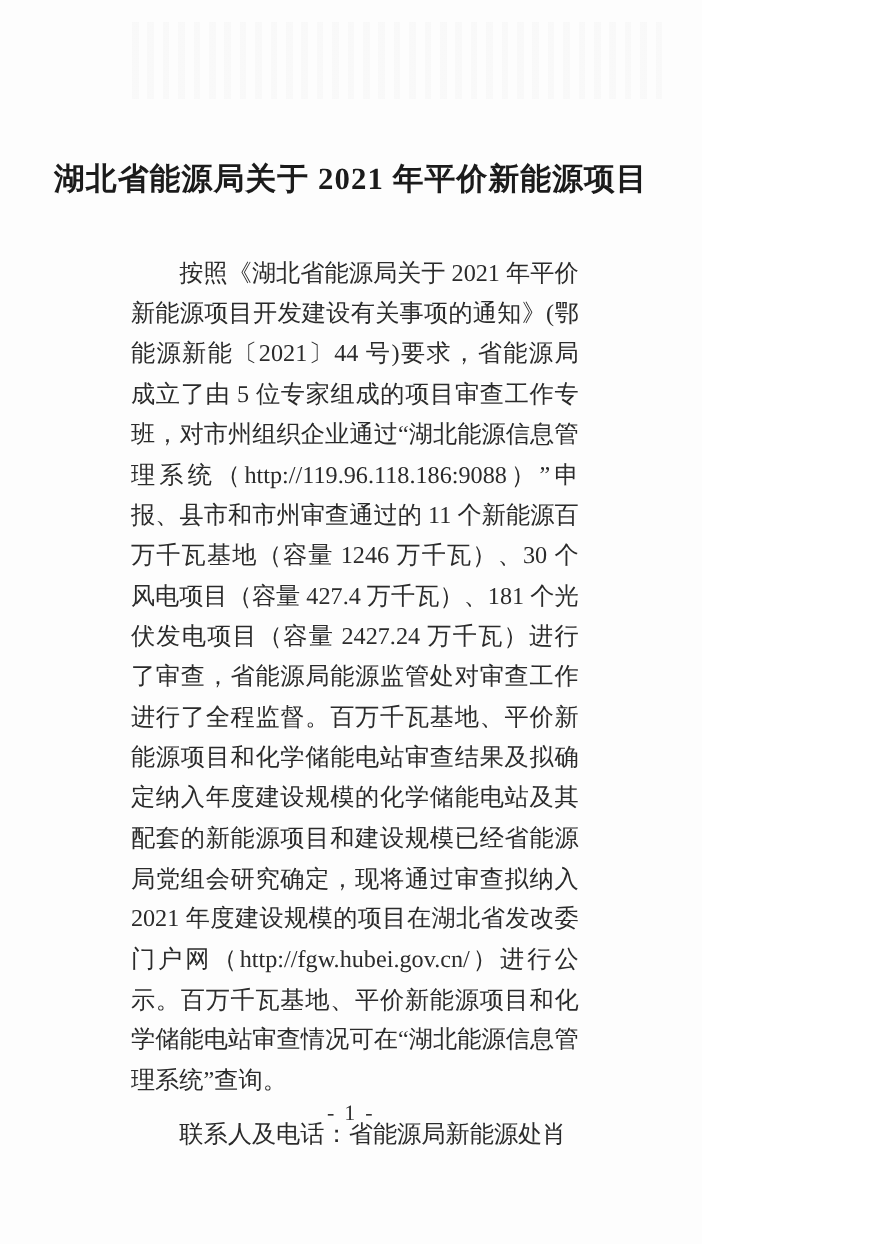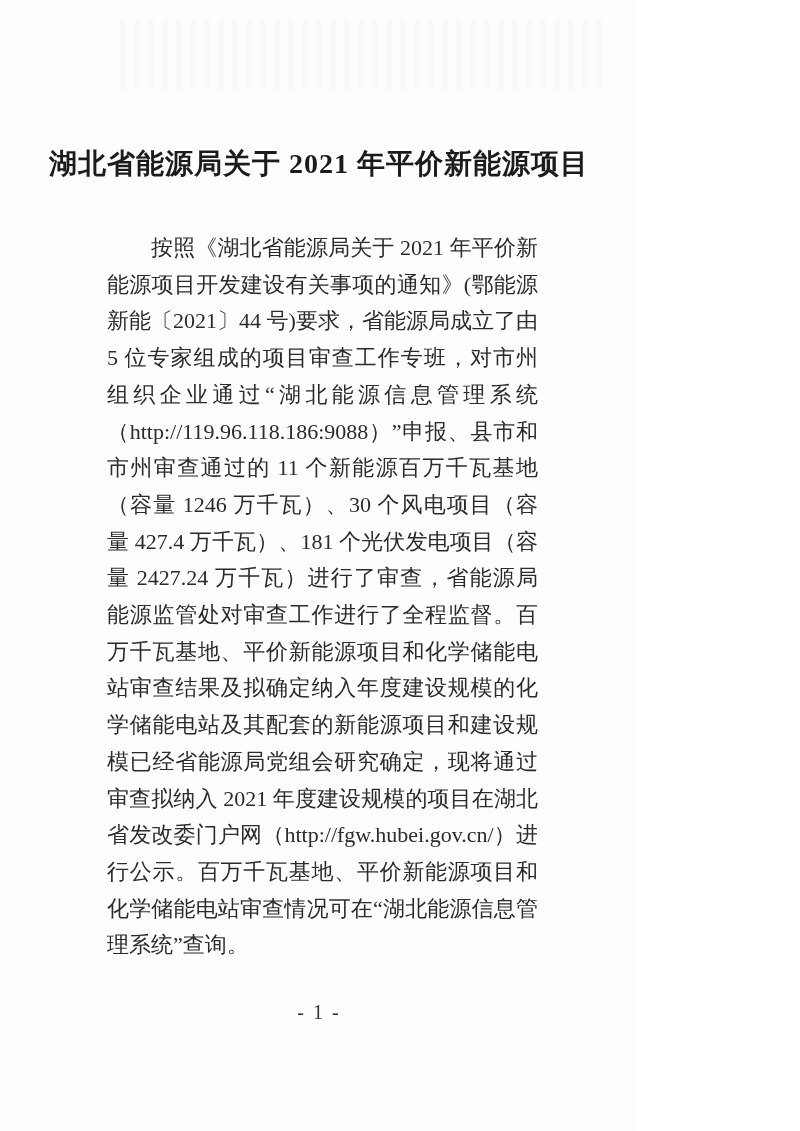--- a/index.html
+++ b/index.html
@@ -42,21 +42,21 @@
   }
   .title-line { display: block; }
   .doc-body {
     margin: 46px 100px 0 107px;
     font-size: 22px;
     line-height: 36.7px;
     text-align: justify;
     text-justify: inter-ideograph;
     color: #2b2b2b;
   }
-  .para { margin: 0; padding: 0; }
+  .para { margin: 12px; padding: 0; }
   .para.indent { text-indent: 44px; }
   .para.contact2 { margin-left: 198px; }
   .page-number {
     position: absolute;
     left: 0; right: 0;
     top: 1001px;
     text-align: center;
     font-size: 20px;
     letter-spacing: 2px;
     color: #333333;
@@ -68,17 +68,18 @@
 <div class="page">
 
   <div class="scan-ghost"></div>
 
   <h1 class="doc-title">
     <span class="title-line">湖北省能源局关于 2021 年平价新能源项目</span>
   </h1>
 
   <div class="doc-body">
     <p class="para indent">按照《湖北省能源局关于 2021 年平价新能源项目开发建设有关事项的通知》(鄂能源新能〔2021〕44 号)要求，省能源局成立了由 5 位专家组成的项目审查工作专班，对市州组织企业通过“湖北能源信息管理系统（http://119.96.118.186:9088）”申报、县市和市州审查通过的 11 个新能源百万千瓦基地（容量 1246 万千瓦）、30 个风电项目（容量 427.4 万千瓦）、181 个光伏发电项目（容量 2427.24 万千瓦）进行了审查，省能源局能源监管处对审查工作进行了全程监督。百万千瓦基地、平价新能源项目和化学储能电站审查结果及拟确定纳入年度建设规模的化学储能电站及其配套的新能源项目和建设规模已经省能源局党组会研究确定，现将通过审查拟纳入 2021 年度建设规模的项目在湖北省发改委门户网（http://fgw.hubei.gov.cn/）进行公示。百万千瓦基地、平价新能源项目和化学储能电站审查情况可在“湖北能源信息管理系统”查询。</p>
+    <p class="para indent">联系人及电话：省能源局新能源处肖</p>
   </div>
 
   <div class="page-number">- 1 -</div>
 
 </div>
 
 </body></html>

